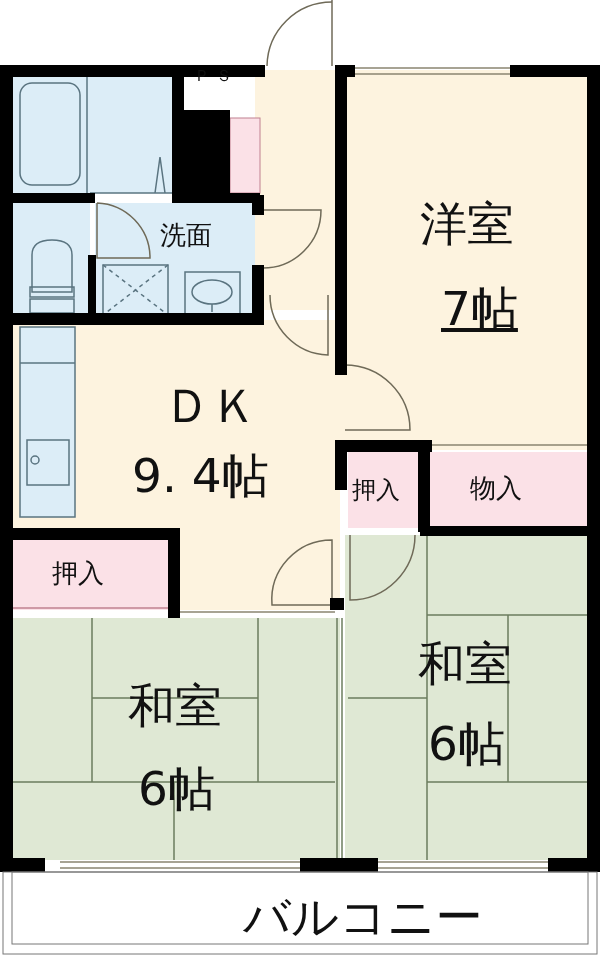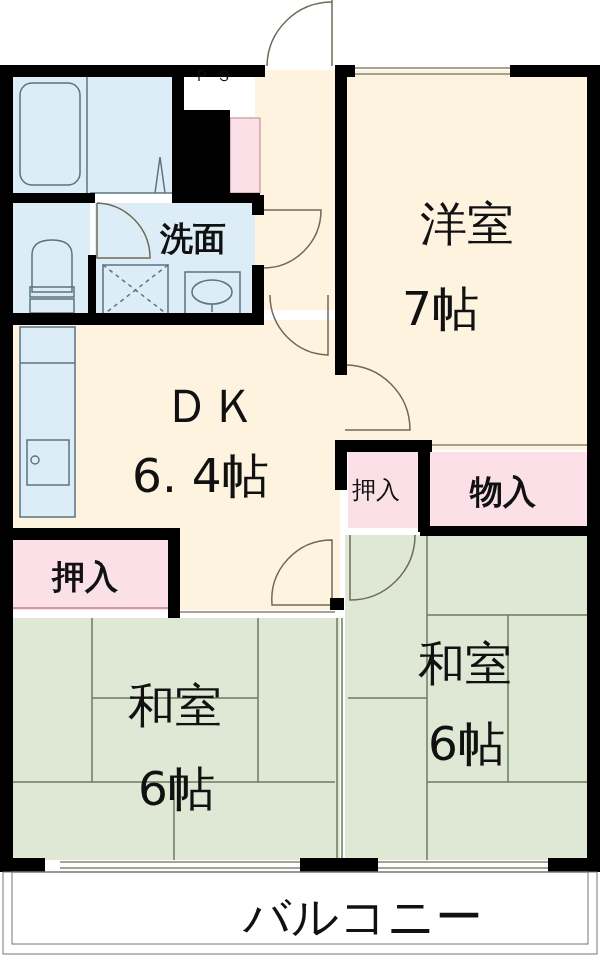--- a/index.html
+++ b/index.html
@@ -2,21 +2,21 @@
 <html><head>
 <meta charset="utf-8">
 <style>
   html, body { margin: 0; padding: 0; background: #ffffff; }
   body { width: 600px; height: 957px; position: relative; overflow: hidden;
          font-family: "DejaVu Sans", sans-serif; }
   #plan { position: absolute; left: 0; top: 0; width: 600px; height: 957px; }
   .label { position: absolute; color: #111; text-align: center; white-space: nowrap;
            font-family: "DejaVu Sans", sans-serif; line-height: 1; }
   .big { font-size: 47px; }
-  .mid { font-size: 33px; font-weight: bold; }
+  .mid { font-size: 26px; }
   .small { font-size: 24px; }
   .ps { font-size: 16px; letter-spacing: 6px; }
 </style>
 </head>
 <body>
 
 <svg id="plan" viewBox="0 0 600 957" xmlns="http://www.w3.org/2000/svg">
 
   <g>
 
@@ -146,24 +146,24 @@
     <rect x="3" y="872" width="594" height="82"></rect>
     <rect x="12" y="872" width="576" height="72"></rect>
   </g>
 </svg>
 
 <div class="label ps" style="left:188px; top:68px;margin-left:6px;">ＰＳ</div>
 
 <div class="label mid" style="left:160px; top:222px;">洗面</div>
 
 <div class="label big" style="left:420px; top:200px;">洋室</div>
-<div class="label big" style="left:402px; top:285px;">7帖</div>
+<div class="label big" style="left:441px; top:285px;text-decoration:underline;">7帖</div>
 
 <div class="label big" style="left:164px; top:383px;font-family:Liberation Serif, serif;">ＤＫ</div>
-<div class="label big" style="left:132px; top:452px;">6. 4帖</div>
+<div class="label big" style="left:132px; top:452px;">9. 4帖</div>
 
 <div class="label small" style="left:352px; top:478px;">押入</div>
 <div class="label mid" style="left:470px; top:475px;text-align:center;">物入</div>
 
 <div class="label mid" style="left:52px; top:560px;">押入</div>
 
 <div class="label big" style="left:128px; top:682px;">和室</div>
 <div class="label big" style="left:138px; top:765px;">6帖</div>
 
 <div class="label big" style="left:418px; top:640px;">和室</div>

